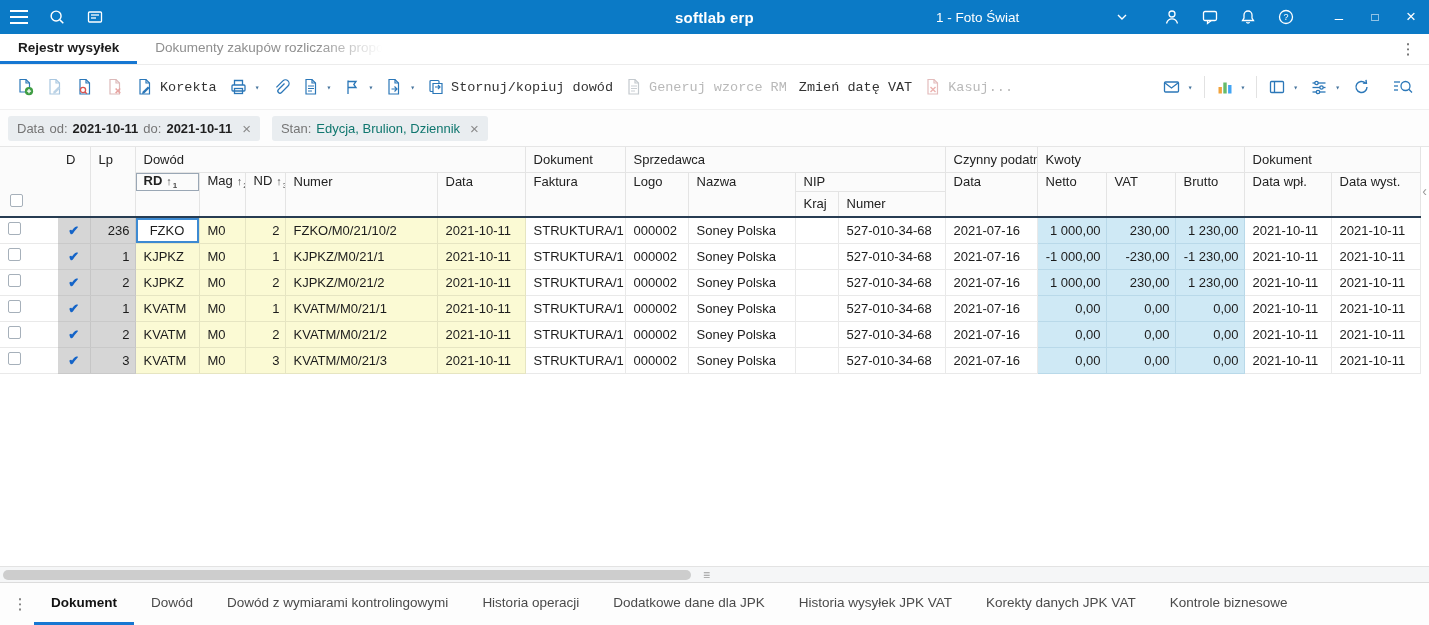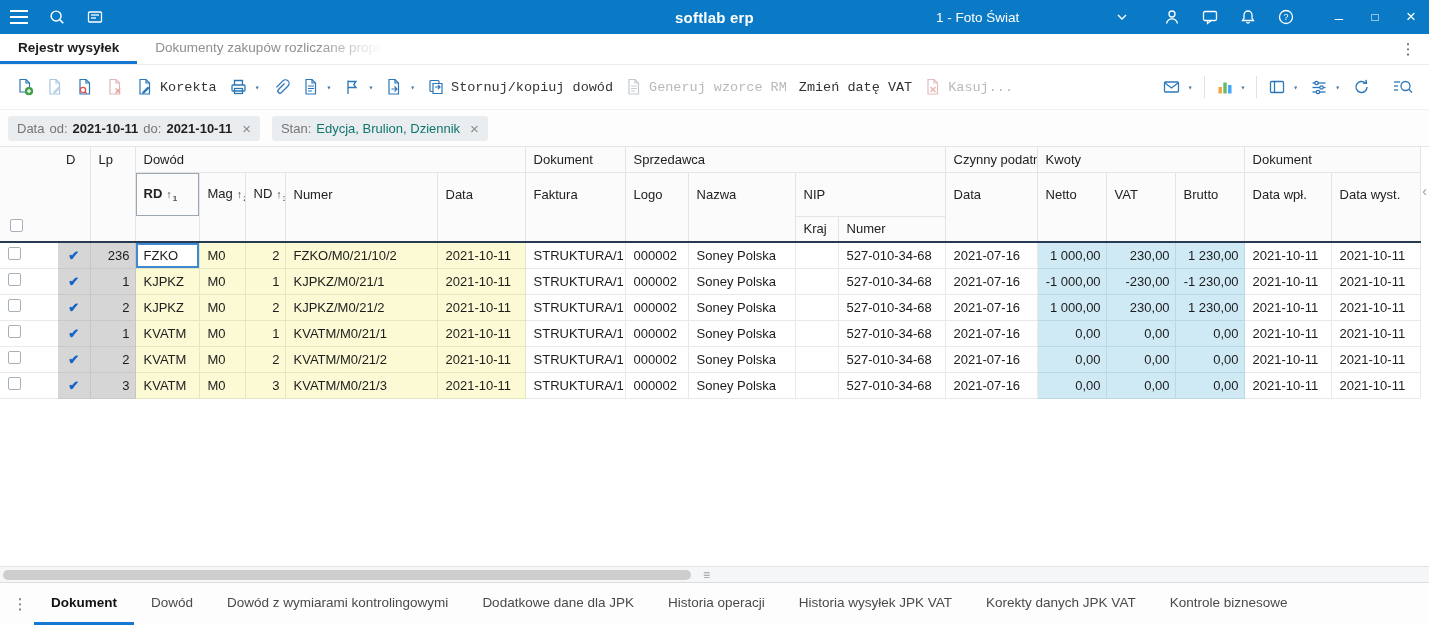--- a/index.html
+++ b/index.html
@@ -46,42 +46,42 @@
   .chip .cv { color:#1f1f1f; font-weight:700; }
   .chip .x { color:#8a8a8a; font-size:15px; margin-left:5px; cursor:pointer; line-height:1; }
 
   
   .gridwrap { position:relative; height:420px; border-top:1px solid #e6e6e6; overflow:hidden; background:#fff; }
   table.grid { border-collapse:collapse; table-layout:fixed; width:1420px; font-size:13px; }
   .grid th, .grid td { overflow:hidden; white-space:nowrap; }
   .grid thead th { background:#fbfbfb; font-weight:400; text-align:left; color:#222;
     border-right:1px solid #e4e4e4; padding:0 8px; }
   .grid .h1 th { height:25px; border-bottom:1px solid #e4e4e4; vertical-align:middle; }
-  .grid .h2 th { height:44px; border-bottom:none; vertical-align:middle; }
+  .grid .h2 th { height:19px; border-bottom:none; vertical-align:middle; }
   .grid .h2 th.nip { border-bottom:1px solid #e4e4e4; }
   .grid .h3 th { height:26px; border-bottom:2px solid #273c52; vertical-align:middle; }
   .grid thead th[rowspan] { border-bottom:2px solid #273c52; }
   .grid thead th.t { vertical-align:top; padding-top:5px; }
   .grid thead th.c-sel { vertical-align:bottom; padding:0 0 6px 10px; border-right:none; }
   .grid thead th.c-ind { border-right:none; }
   .grid .h2 th.rd { font-weight:700; box-shadow:inset 0 0 0 1px #9aa7b5; }
   .sort { margin-left:4px; color:#4a4a4a; }
   .sa { font-size:11px; }
   .sn { font-size:8px; vertical-align:-3px; margin-left:1px; }
 
   .grid tbody td { height:26px; border-bottom:1px solid #e9e9e9; border-right:1px solid #e9e9e9; padding:0 8px; color:#1c1c1c; }
   .grid tbody td.c-sel, .grid tbody td.c-ind { border-right:none; background:#fff; }
   .grid tbody td.gry { background:#d6d6d6; border-right-color:#c6c6c6; border-bottom-color:#c9c9c9; }
   .grid tbody td.yel { background:#fbfad4; border-right-color:#e6e5c2; border-bottom-color:#e6e5c2; }
   .grid tbody td.blu { background:#cfe9f5; border-right-color:#b9d9e9; border-bottom-color:#b9d9e9; }
   .grid tbody td.num { text-align:right; padding:0 5px; }
   .grid tbody td.c-d { text-align:center; padding:0; }
   .rowcheck { color:#1464c8; font-weight:700; font-size:13px; }
   .checkbox { display:inline-block; width:13px; height:13px; border:1px solid #a6b0ba; border-radius:2px; background:#fff; cursor:pointer; }
-  tr.focused td[data-field="rd"] { background:#fff; box-shadow:inset 0 0 0 2px #3d8ad2; }
+  tr.focused td[data-field="rd"] { background:#fff; box-shadow:inset 0 0 0 2px #3d8ad2;text-align:center; }
   .grid-chevron { position:absolute; right:2px; top:36px; color:#9a9a9a; font-size:14px; cursor:pointer; }
 
   
   .hscroll { height:16px; background:#f5f6f7; border-top:1px solid #e3e3e3; position:relative; }
   .hthumb { position:absolute; left:3px; top:3px; width:688px; height:10px; background:#cdcdcd; border-radius:5px; cursor:pointer; }
   .grip { position:absolute; left:703px; top:0; color:#9a9a9a; font-size:12px; line-height:16px; cursor:row-resize; }
 
   
   .bottombar { height:43px; border-top:1px solid #dcdcdc; background:#fdfdfd; display:flex; align-items:stretch; padding-left:6px; }
   .bdots { width:28px; display:flex; align-items:center; justify-content:center; color:#666; font-size:15px; cursor:pointer; }
@@ -601,18 +601,18 @@
 <div class="hscroll">
   <div class="hthumb"></div>
   <span class="grip">≡</span>
 </div>
 
 <div class="bottombar">
   <div class="bdots">⋮</div>
   <div class="btab active">Dokument</div>
   <div class="btab">Dowód</div>
   <div class="btab">Dowód z wymiarami kontrolingowymi</div>
+  <div class="btab">Historia operacji</div>
   <div class="btab">Dodatkowe dane dla JPK</div>
-  <div class="btab">Historia operacji</div>
   <div class="btab">Historia wysyłek JPK VAT</div>
   <div class="btab">Korekty danych JPK VAT</div>
   <div class="btab">Kontrole biznesowe</div>
 </div>
 
 </body></html>

